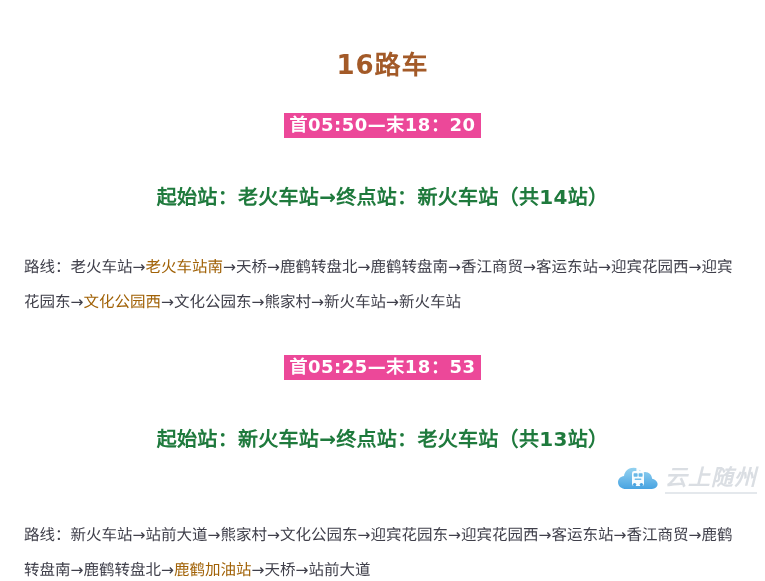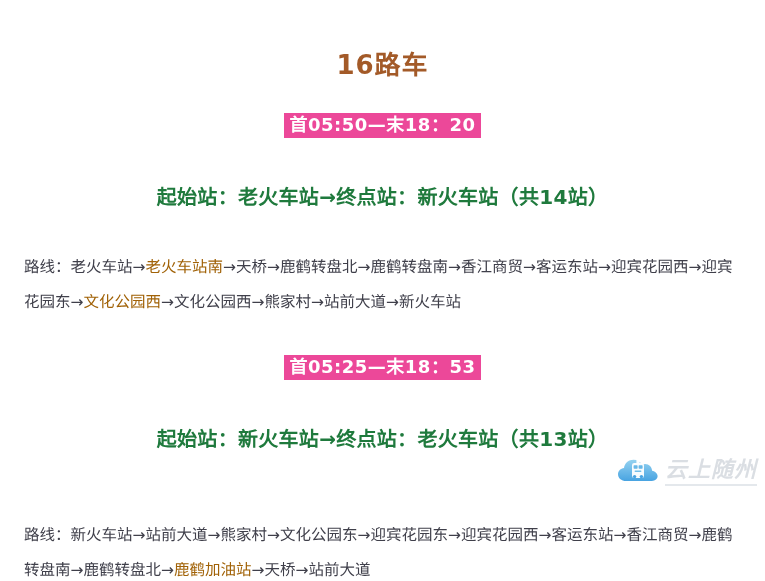--- a/index.html
+++ b/index.html
@@ -84,21 +84,21 @@
   .gap-term1   { height: 32px; }
   .gap-route1  { height: 26px; }
   .gap-banner2 { height: 35px; }
   .gap-term2   { height: 32px; }
   .gap-route2  { height: 52px; }
 
   
   .watermark {
     position: absolute;
     right: 8px;
-    bottom: 8px;
+    bottom: 0;
     display: flex;
     align-items: center;
     gap: 6px;
     opacity: 0.95;
   }
   .wm-logo {
     width: 42px;
     height: 34px;
     position: relative;
     flex: 0 0 auto;
@@ -127,21 +127,21 @@
   <div class="banner-row">
     <span class="time-banner">首05:50—末18：20</span>
   </div>
 
   <div class="gap-term1"></div>
 
   <div class="terminal-line">起始站：老火车站→终点站：新火车站（共14站）</div>
 
   <div class="gap-route1"></div>
 
-  <p class="route-line"><span>路线：</span><span>老火车站</span><span>→</span><b>老火车站南</b><span>→天桥→鹿鹤转盘北→鹿鹤转盘南→香江商贸→客运东站→迎宾花园西→迎宾花园东→</span><b>文化公园西</b><span>→文化公园西→熊家村→站前大道→新火车站</span></p>
+  <p class="route-line"><span>路线：</span><span>老火车站</span><span>→</span><b>老火车站南</b><span>→天桥→鹿鹤转盘北→鹿鹤转盘南→香江商贸→客运东站→迎宾花园西→迎宾花园东→</span><b>文化公园西</b><span>→文化公园东→熊家村→新火车站→新火车站</span></p>
 
   <div class="gap-banner2"></div>
 
   <div class="banner-row">
     <span class="time-banner">首05:25—末18：53</span>
   </div>
 
   <div class="gap-term2"></div>
 
   <div class="terminal-line">起始站：新火车站→终点站：老火车站（共13站）</div>

